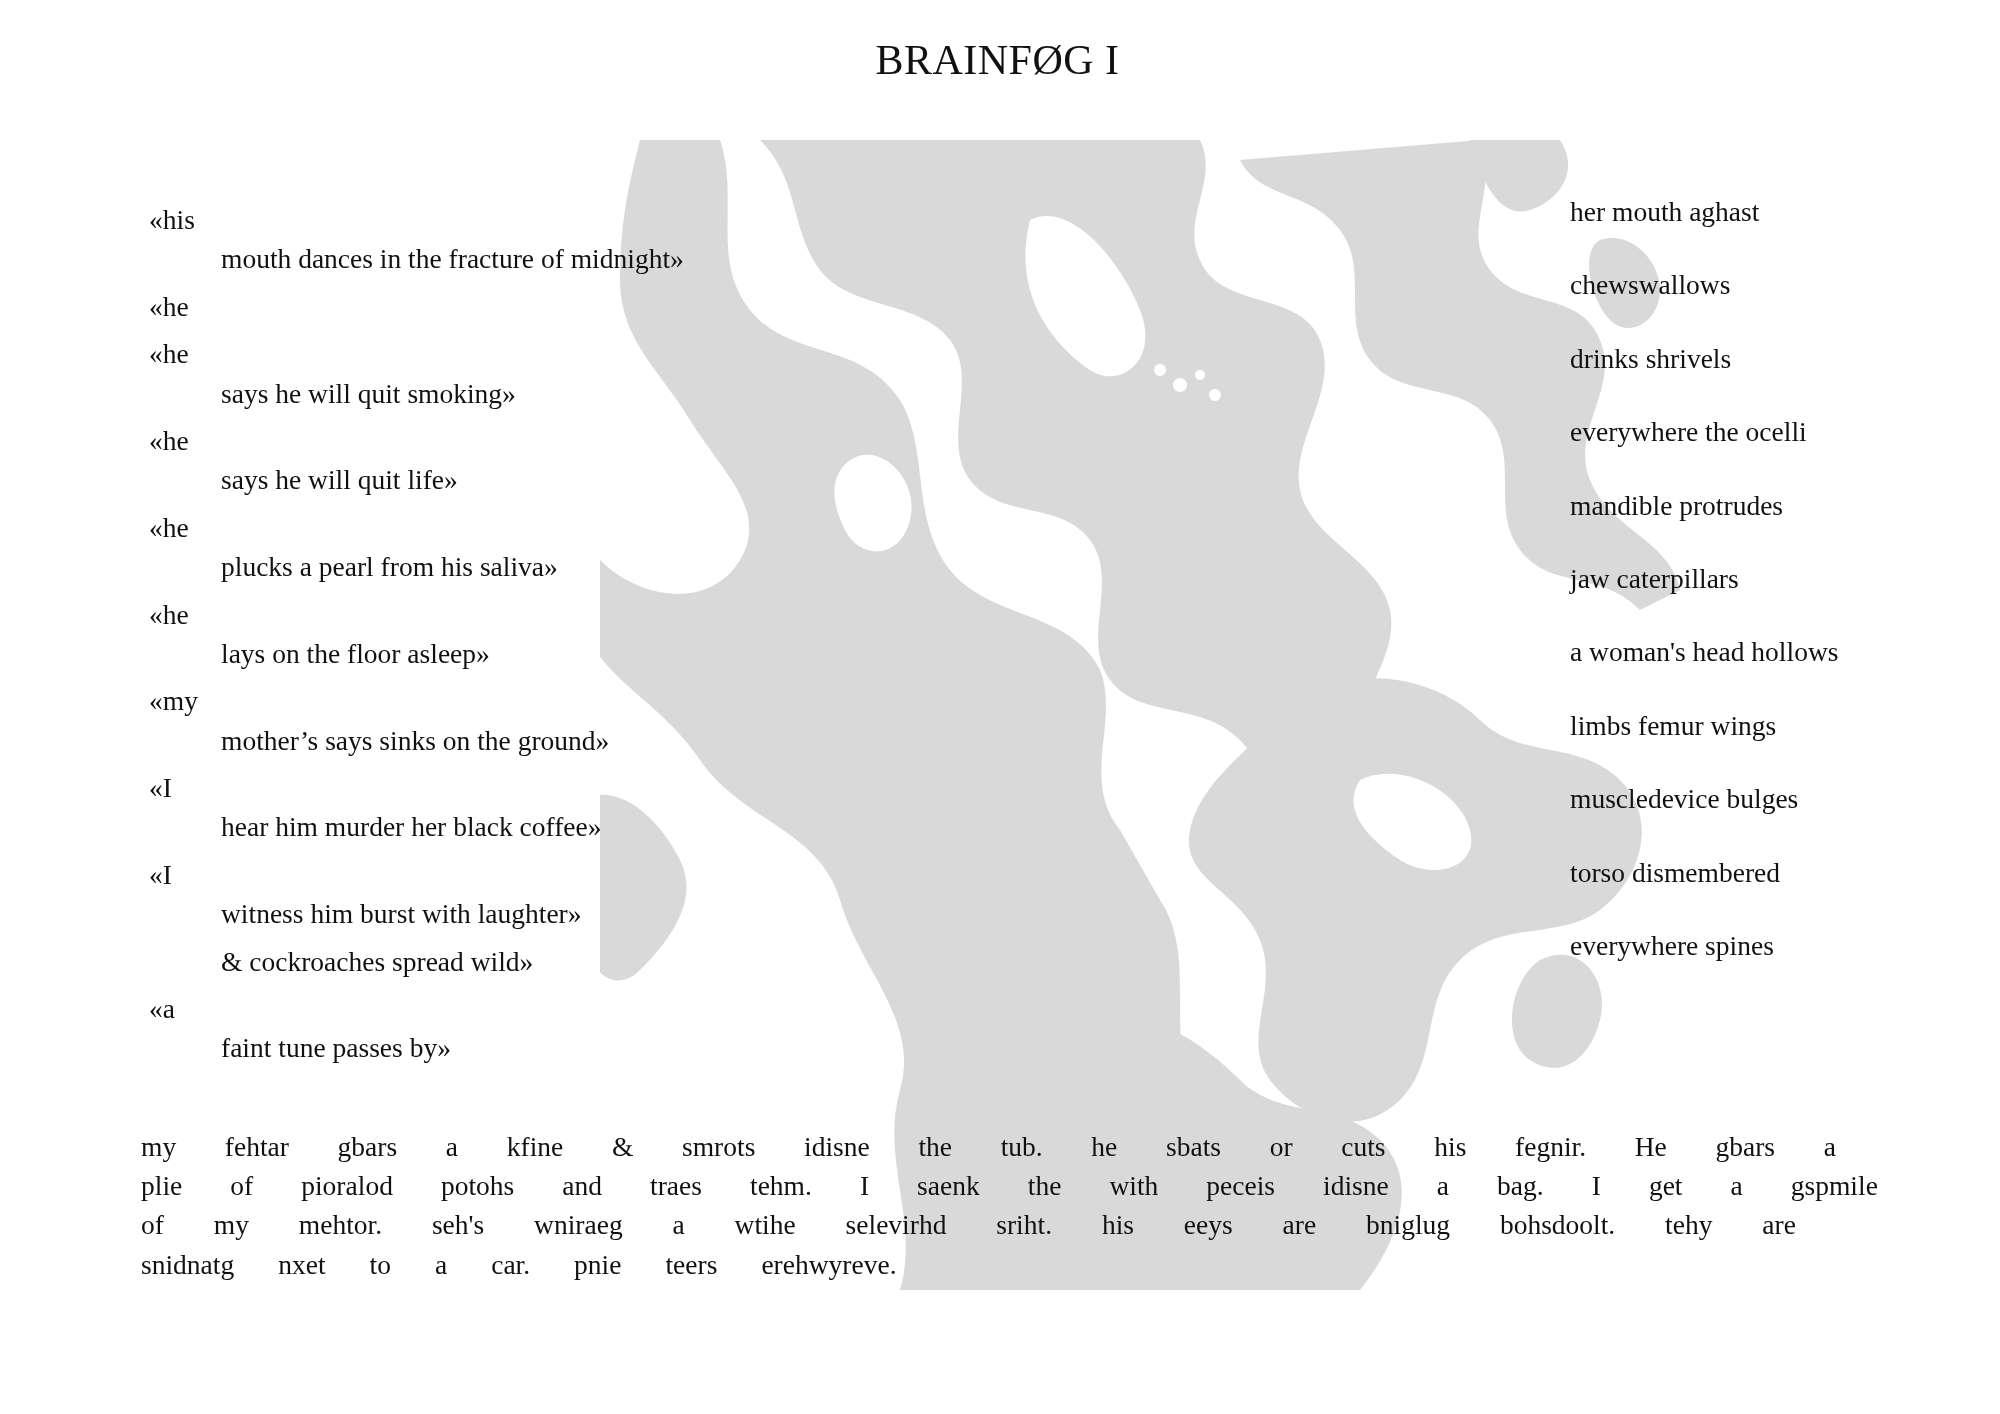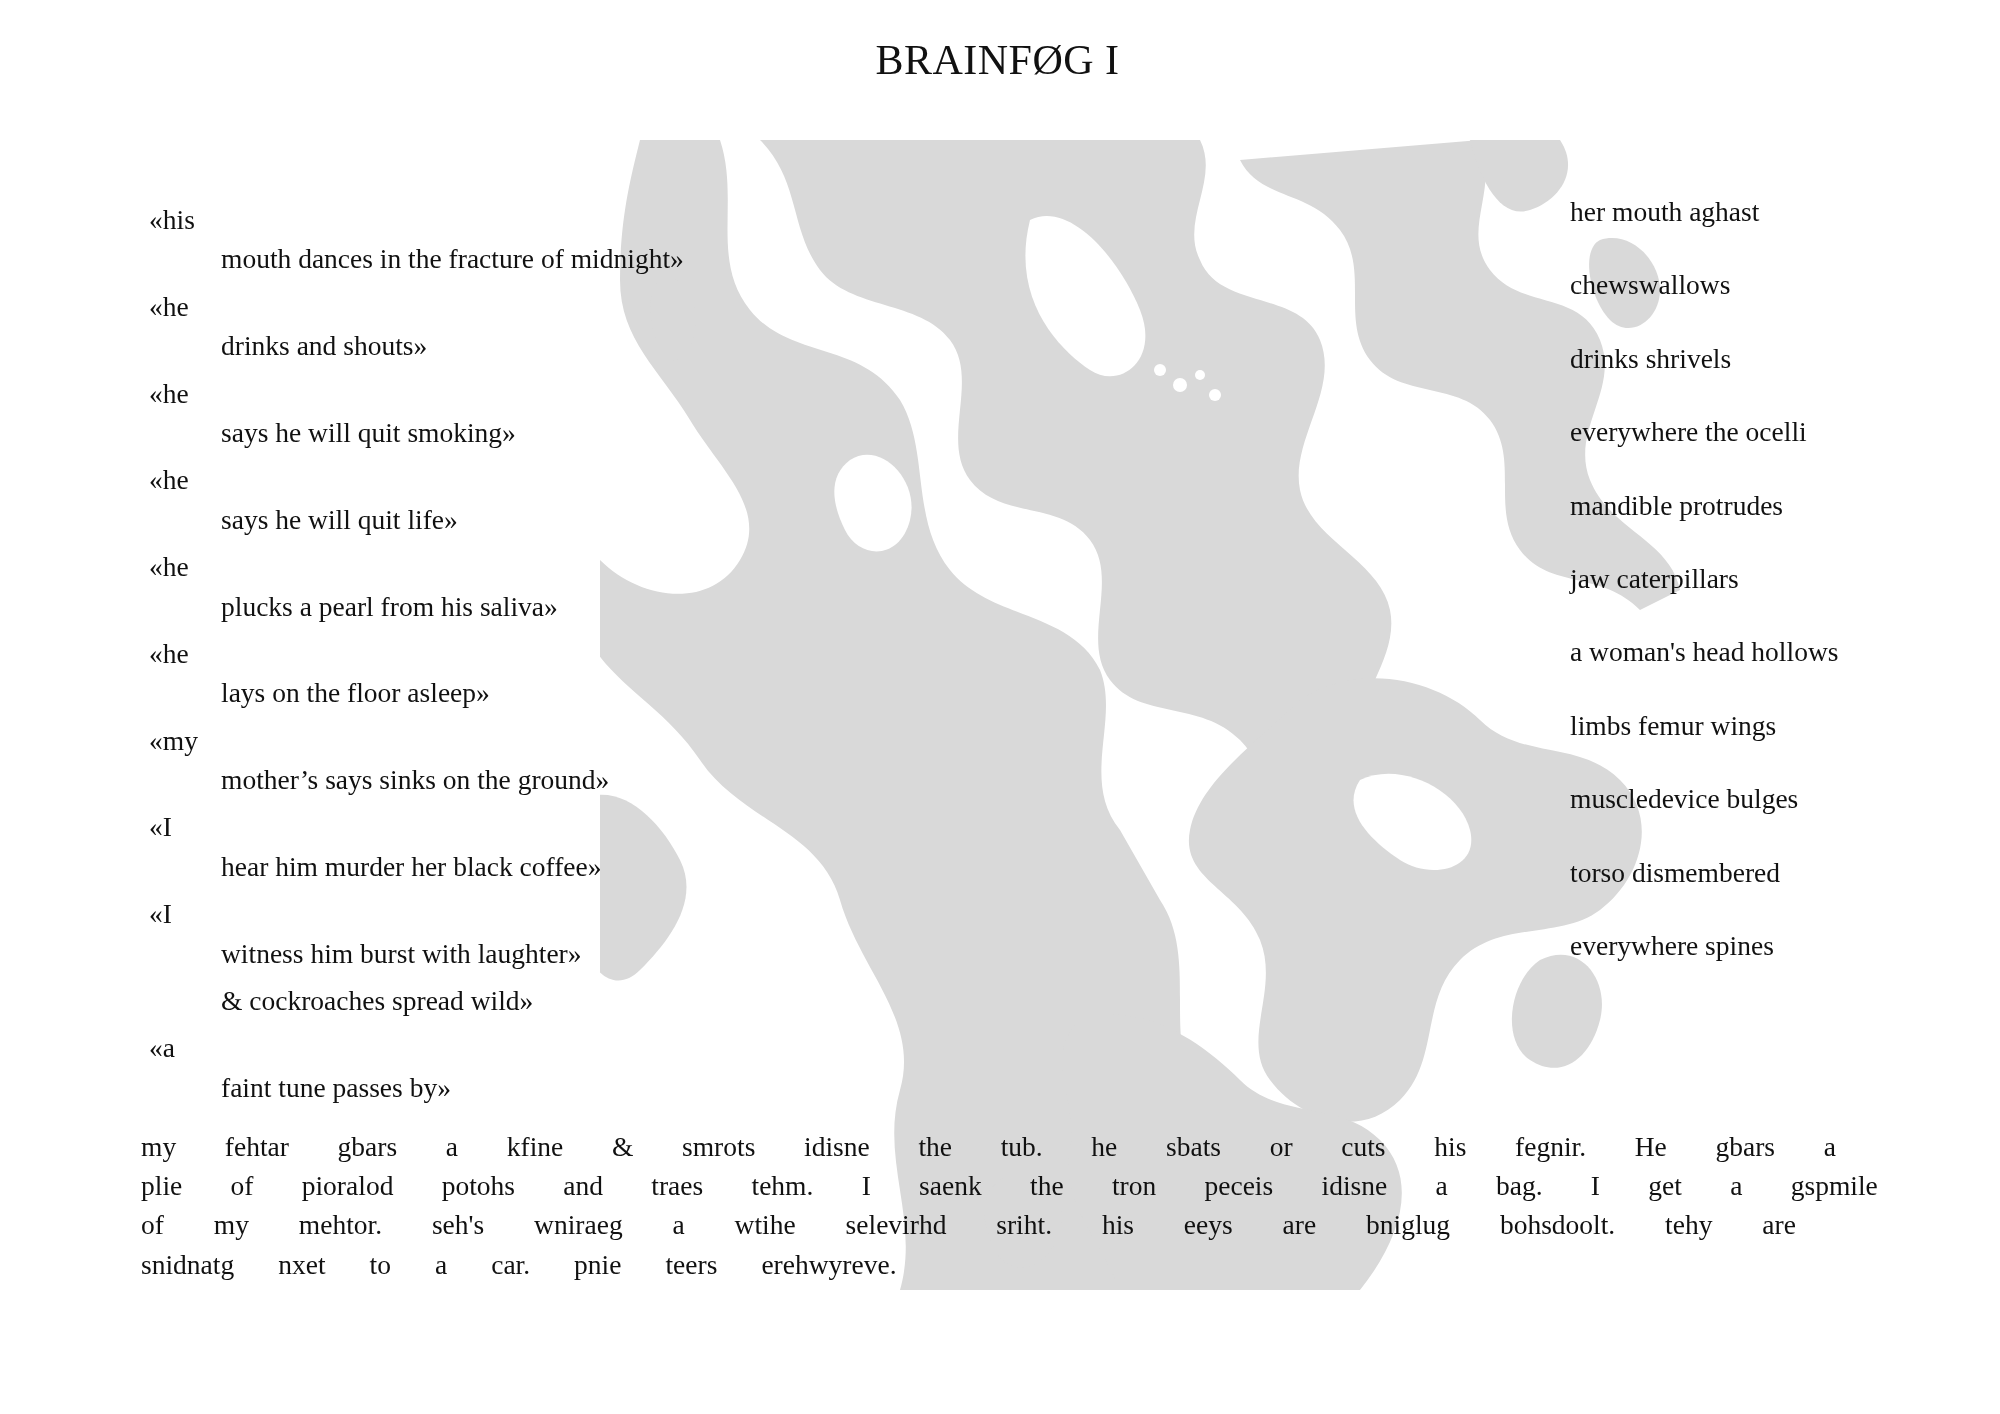--- a/index.html
+++ b/index.html
@@ -51,21 +51,20 @@
 
 <div class="title">BRAINFØG I</div>
 
 <div class="left-poem">
   <div class="pair">
       <div class="open">«his</div>
       <div class="cont">mouth dances in the fracture of midnight»</div>
     </div>
   <div class="pair">
       <div class="open">«he</div>
-      <div class="cont">drinks and shouts»</div>
     </div>
   <div class="pair">
       <div class="open">«he</div>
       <div class="cont">says he will quit smoking»</div>
     </div>
   <div class="pair">
       <div class="open">«he</div>
       <div class="cont">says he will quit life»</div>
     </div>
   <div class="pair">
@@ -137,21 +136,21 @@
       <span>plie</span>
       <span>of</span>
       <span>pioralod</span>
       <span>potohs</span>
       <span>and</span>
       <span>traes</span>
       <span>tehm.</span>
       <span>I</span>
       <span>saenk</span>
       <span>the</span>
-      <span>tron</span>
+      <span>with</span>
       <span>peceis</span>
       <span>idisne</span>
       <span>a</span>
       <span>bag.</span>
       <span>I</span>
       <span>get</span>
       <span>a</span>
       <span>gspmile</span>
     </div>
   <div class="row third">

